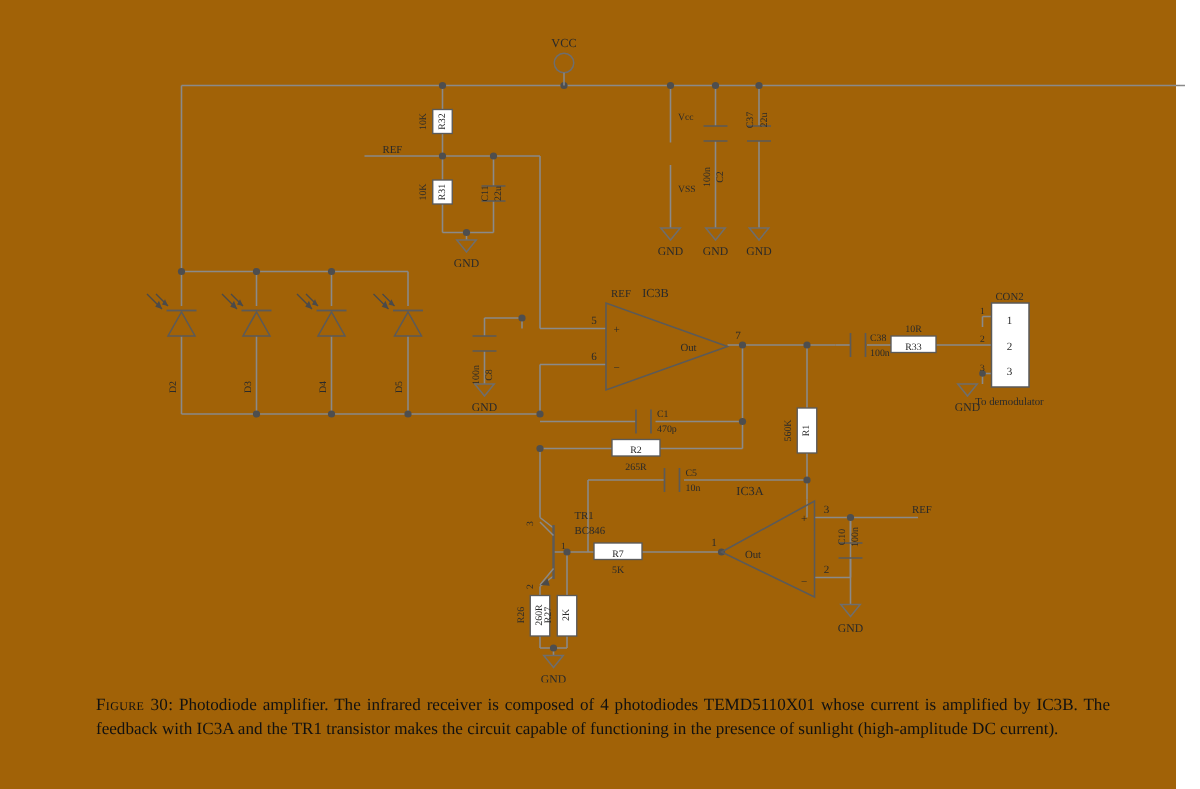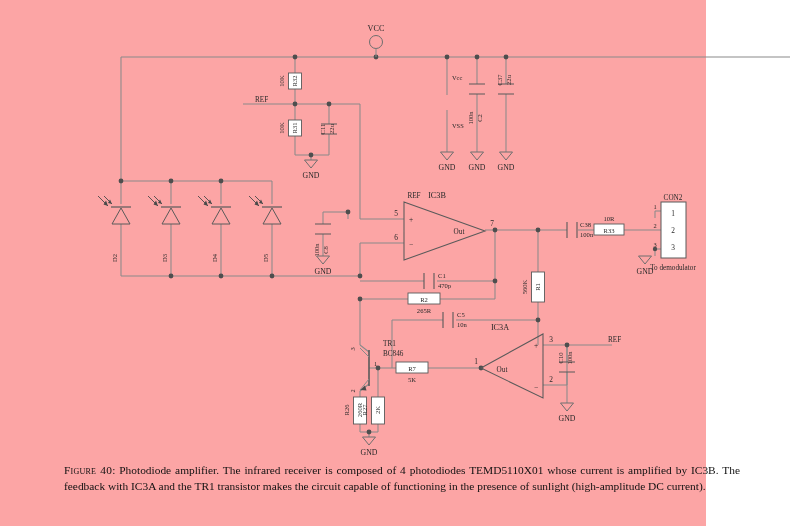--- a/index.html
+++ b/index.html
@@ -10,23 +10,23 @@
   }
   body {
     width: 800px;
     height: 526px;
     font-family: "Liberation Serif", serif;
     color: #1a1a1a;
     overflow: hidden;
   }
   #page {
     position: relative;
-    width: 706px;
+    width: 784px;
     height: 526px;
-    background: #fca5a5;
+    background: #a16207;
   }
   #schematic {
     position: absolute;
     left: 0;
     top: 0;
     width: 800px;
     height: 455px;
   }
   svg text {
     font-family: "Liberation Serif", serif;
@@ -413,16 +413,16 @@
       <text x="379.5" y="410" text-anchor="middle" transform="rotate(-90 379.5 410)" class="cap-txt">2K</text>
     </g>
 
     <g>
       <use href="#gndsym" x="369" y="437"></use>
       <text x="369" y="455" text-anchor="middle" class="gnd-txt">GND</text>
     </g>
   </svg>
 
   <div id="caption">
-    <span class="figlabel">Figure 40</span><span>: </span><span>Photodiode amplifier. The infrared receiver is composed of 4 photodiodes TEMD5110X01 whose current is amplified by IC3B. The feedback with IC3A and the TR1 transistor makes the circuit capable of functioning in the presence of sunlight (high-amplitude DC current).</span>
+    <span class="figlabel">Figure 30</span><span>: </span><span>Photodiode amplifier. The infrared receiver is composed of 4 photodiodes TEMD5110X01 whose current is amplified by IC3B. The feedback with IC3A and the TR1 transistor makes the circuit capable of functioning in the presence of sunlight (high-amplitude DC current).</span>
   </div>
 
 </div>
 
 </body></html>

